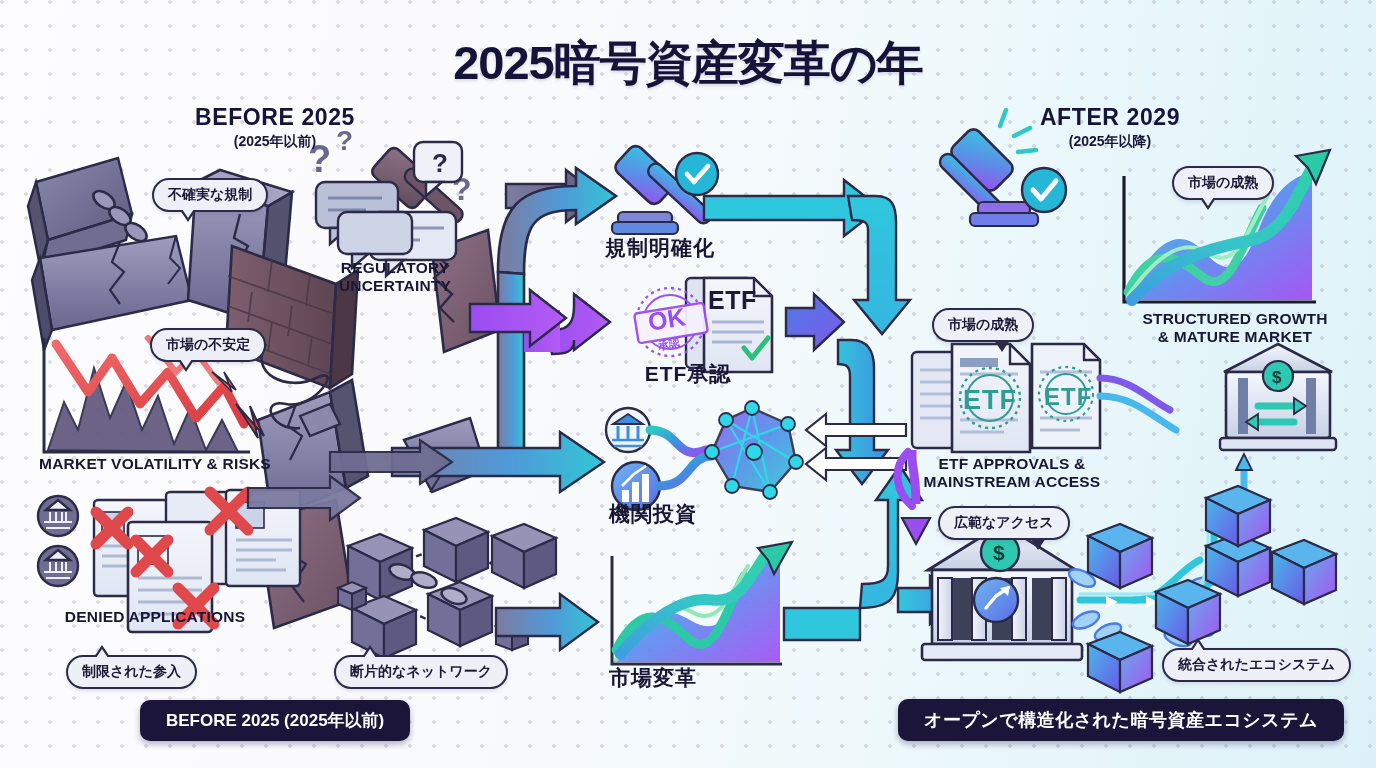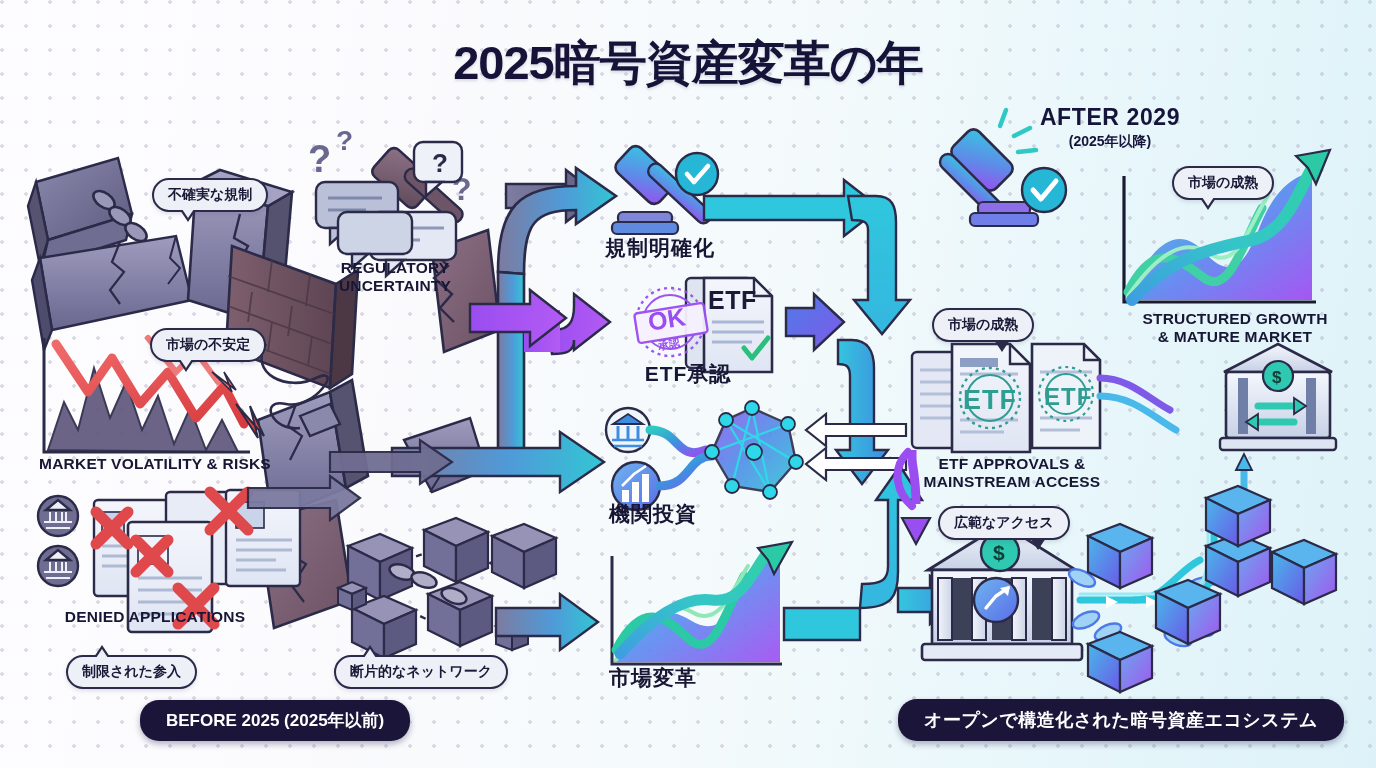--- a/index.html
+++ b/index.html
@@ -62,21 +62,21 @@
     border-bottom:9px solid #eef0f7;z-index:2;
   }
   .bubble.tail-dr:after{bottom:-12px;right:22px;left:auto;border-top:12px solid #2b2a48;}
   .bubble.tail-dr:before{content:"";position:absolute;bottom:-8px;right:24px;width:0;height:0;
     border-left:6px solid transparent;border-right:6px solid transparent;
     border-top:9px solid #eef0f7;}
 
   
   .pill{
     position:absolute;background:#1b1639;color:#ffffff;
-    border-radius:19px;font-weight:bold;font-size:17px;
+    border-radius:10px;font-weight:bold;font-size:17px;
     padding:9px 26px;white-space:nowrap;
     box-shadow:0 3px 6px rgba(40,35,80,.35);
   }
   .pill.jp{font-size:18px;letter-spacing:.5px;}
 
   svg{display:block;}
   #art{position:absolute;left:0;top:0;}
 </style>
 </head>
 <body>
@@ -663,20 +663,24 @@
 
         <path d="M1272 552 L1304 540 L1336 554 L1304 568 Z" fill="#5ab4ee" stroke="#2b2a48" stroke-width="2.2"></path>
         <path d="M1272 552 L1304 568 L1304 604 L1272 588 Z" fill="url(#gCubeBlue)" stroke="#2b2a48" stroke-width="2.2"></path>
         <path d="M1336 554 L1304 568 L1304 604 L1336 590 Z" fill="url(#gCubePurple)" stroke="#2b2a48" stroke-width="2.2"></path>
       </g>
     </g>
   </svg>
 
   <div class="abs title">2025暗号資産変革の年</div>
 
+  <div class="abs side-head" style="left:170px;top:104px;width:210px;">
+    <div class="en">BEFORE 2025</div>
+    <div class="jp">(2025年以前)</div>
+  </div>
 
   <div class="abs side-head" style="left:1000px;top:104px;width:220px;">
     <div class="en">AFTER 2029</div>
     <div class="jp">(2025年以降)</div>
   </div>
 
   <div class="bubble tail-down" style="left:152px;top:178px;">不確実な規制</div>
   <div class="bubble tail-down" style="left:150px;top:328px;">市場の不安定</div>
   <div class="bubble tail-up" style="left:66px;top:655px;">制限された参入</div>
   <div class="bubble tail-up" style="left:334px;top:655px;">断片的なネットワーク</div>
@@ -698,20 +702,21 @@
   <div class="abs" style="left:708px;top:286px;font-size:25px;font-weight:bold;color:#1b1b38;letter-spacing:.5px;">ETF</div>
   <div class="abs" style="left:648px;top:305px;font-size:25px;font-weight:bold;color:#9a4df0;transform:rotate(-9deg);">OK</div>
   <div class="abs" style="left:658px;top:337px;font-size:11px;font-weight:bold;color:#9a4df0;transform:rotate(-9deg);">承認</div>
 
   <div class="abs" style="left:963px;top:385px;font-size:27px;font-weight:bold;color:#2f9e92;letter-spacing:1px;">ETF</div>
   <div class="abs" style="left:1044px;top:383px;font-size:24px;font-weight:bold;color:#2f9e92;letter-spacing:1px;">ETF</div>
 
   <div class="bubble tail-down" style="left:1172px;top:166px;">市場の成熟</div>
   <div class="bubble tail-dr" style="left:932px;top:308px;">市場の成熟</div>
   <div class="bubble tail-dr" style="left:938px;top:506px;">広範なアクセス</div>
+  <div class="bubble tail-up" style="left:1162px;top:648px;">統合されたエコシステム</div>
 
   <div class="abs cap cap-en" style="left:912px;top:455px;width:200px;">
     <div>ETF APPROVALS &amp;</div>
     <div>MAINSTREAM ACCESS</div>
   </div>
   <div class="abs cap cap-en" style="left:1130px;top:310px;width:210px;">
     <div>STRUCTURED GROWTH</div>
     <div>&amp; MATURE MARKET</div>
   </div>
 

